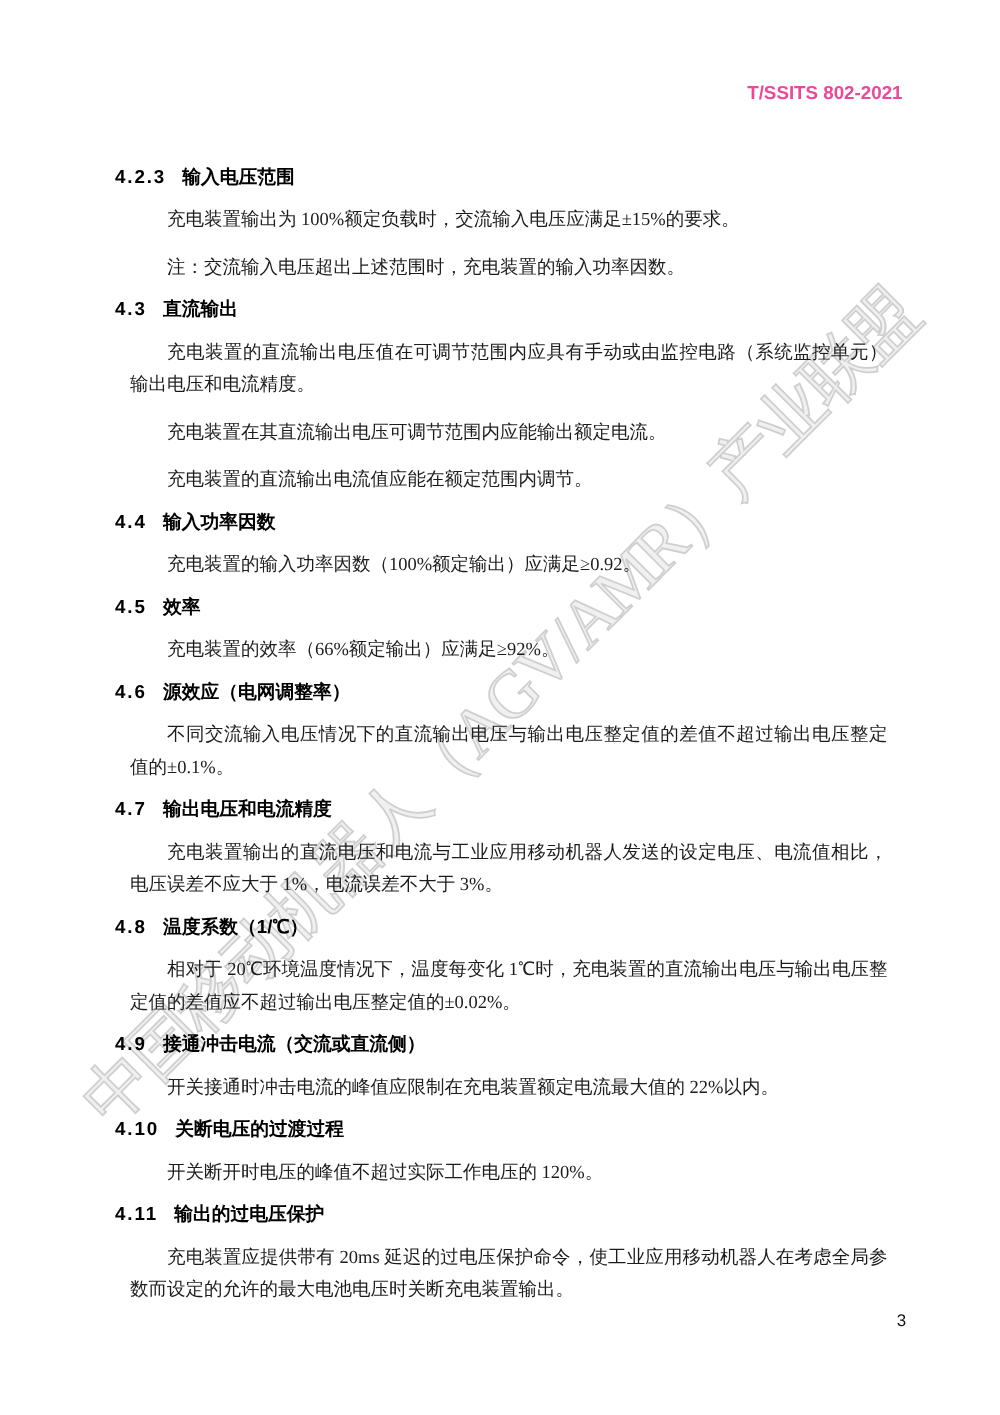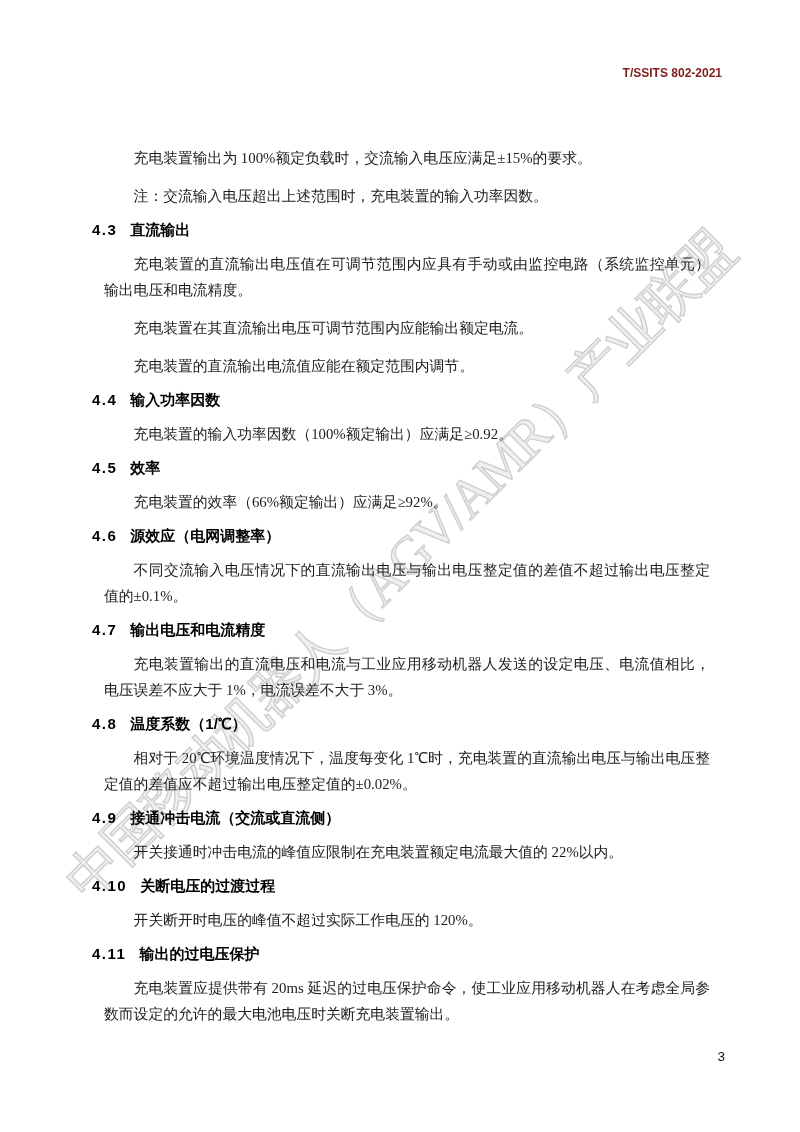--- a/index.html
+++ b/index.html
@@ -30,23 +30,23 @@
     -webkit-text-stroke: 1.4px #cfcfcf;
     z-index: 0;
     pointer-events: none;
     user-select: none;
   }
   .header-code {
     position: absolute;
     top: 66px;
     right: 78px;
     font-family: "Liberation Sans", sans-serif;
-    font-size: 12px;
+    font-size: 15px;
     font-weight: 600;
-    color: #7f1d1d;
+    color: #ec4899;
     z-index: 2;
   }
   .content {
     position: absolute;
     left: 92px;
     top: 133px;
     width: 630px;
     z-index: 1;
   }
   .sec-heading {
@@ -85,20 +85,23 @@
 <body>
 
 <div class="page">
 
   <div class="watermark">中国移动机器人（AGV/AMR）产业联盟</div>
 
   <div class="header-code">T/SSITS 802-2021</div>
 
   <main class="content">
       <section class="sec">
+    <h2 class="sec-heading">
+      <span class="sec-num">4.2.3</span><span class="sec-title">输入电压范围</span>
+    </h2>
   <p class="body-p">充电装置输出为 100%额定负载时，交流输入电压应满足±15%的要求。</p>
         <p class="body-p">注：交流输入电压超出上述范围时，充电装置的输入功率因数。</p>
       </section>
       <section class="sec">
     <h2 class="sec-heading">
       <span class="sec-num">4.3</span><span class="sec-title">直流输出</span>
     </h2>
   <p class="body-p">充电装置的直流输出电压值在可调节范围内应具有手动或由监控电路（系统监控单元）输出电压和电流精度。</p>
         <p class="body-p">充电装置在其直流输出电压可调节范围内应能输出额定电流。</p>
         <p class="body-p">充电装置的直流输出电流值应能在额定范围内调节。</p>

